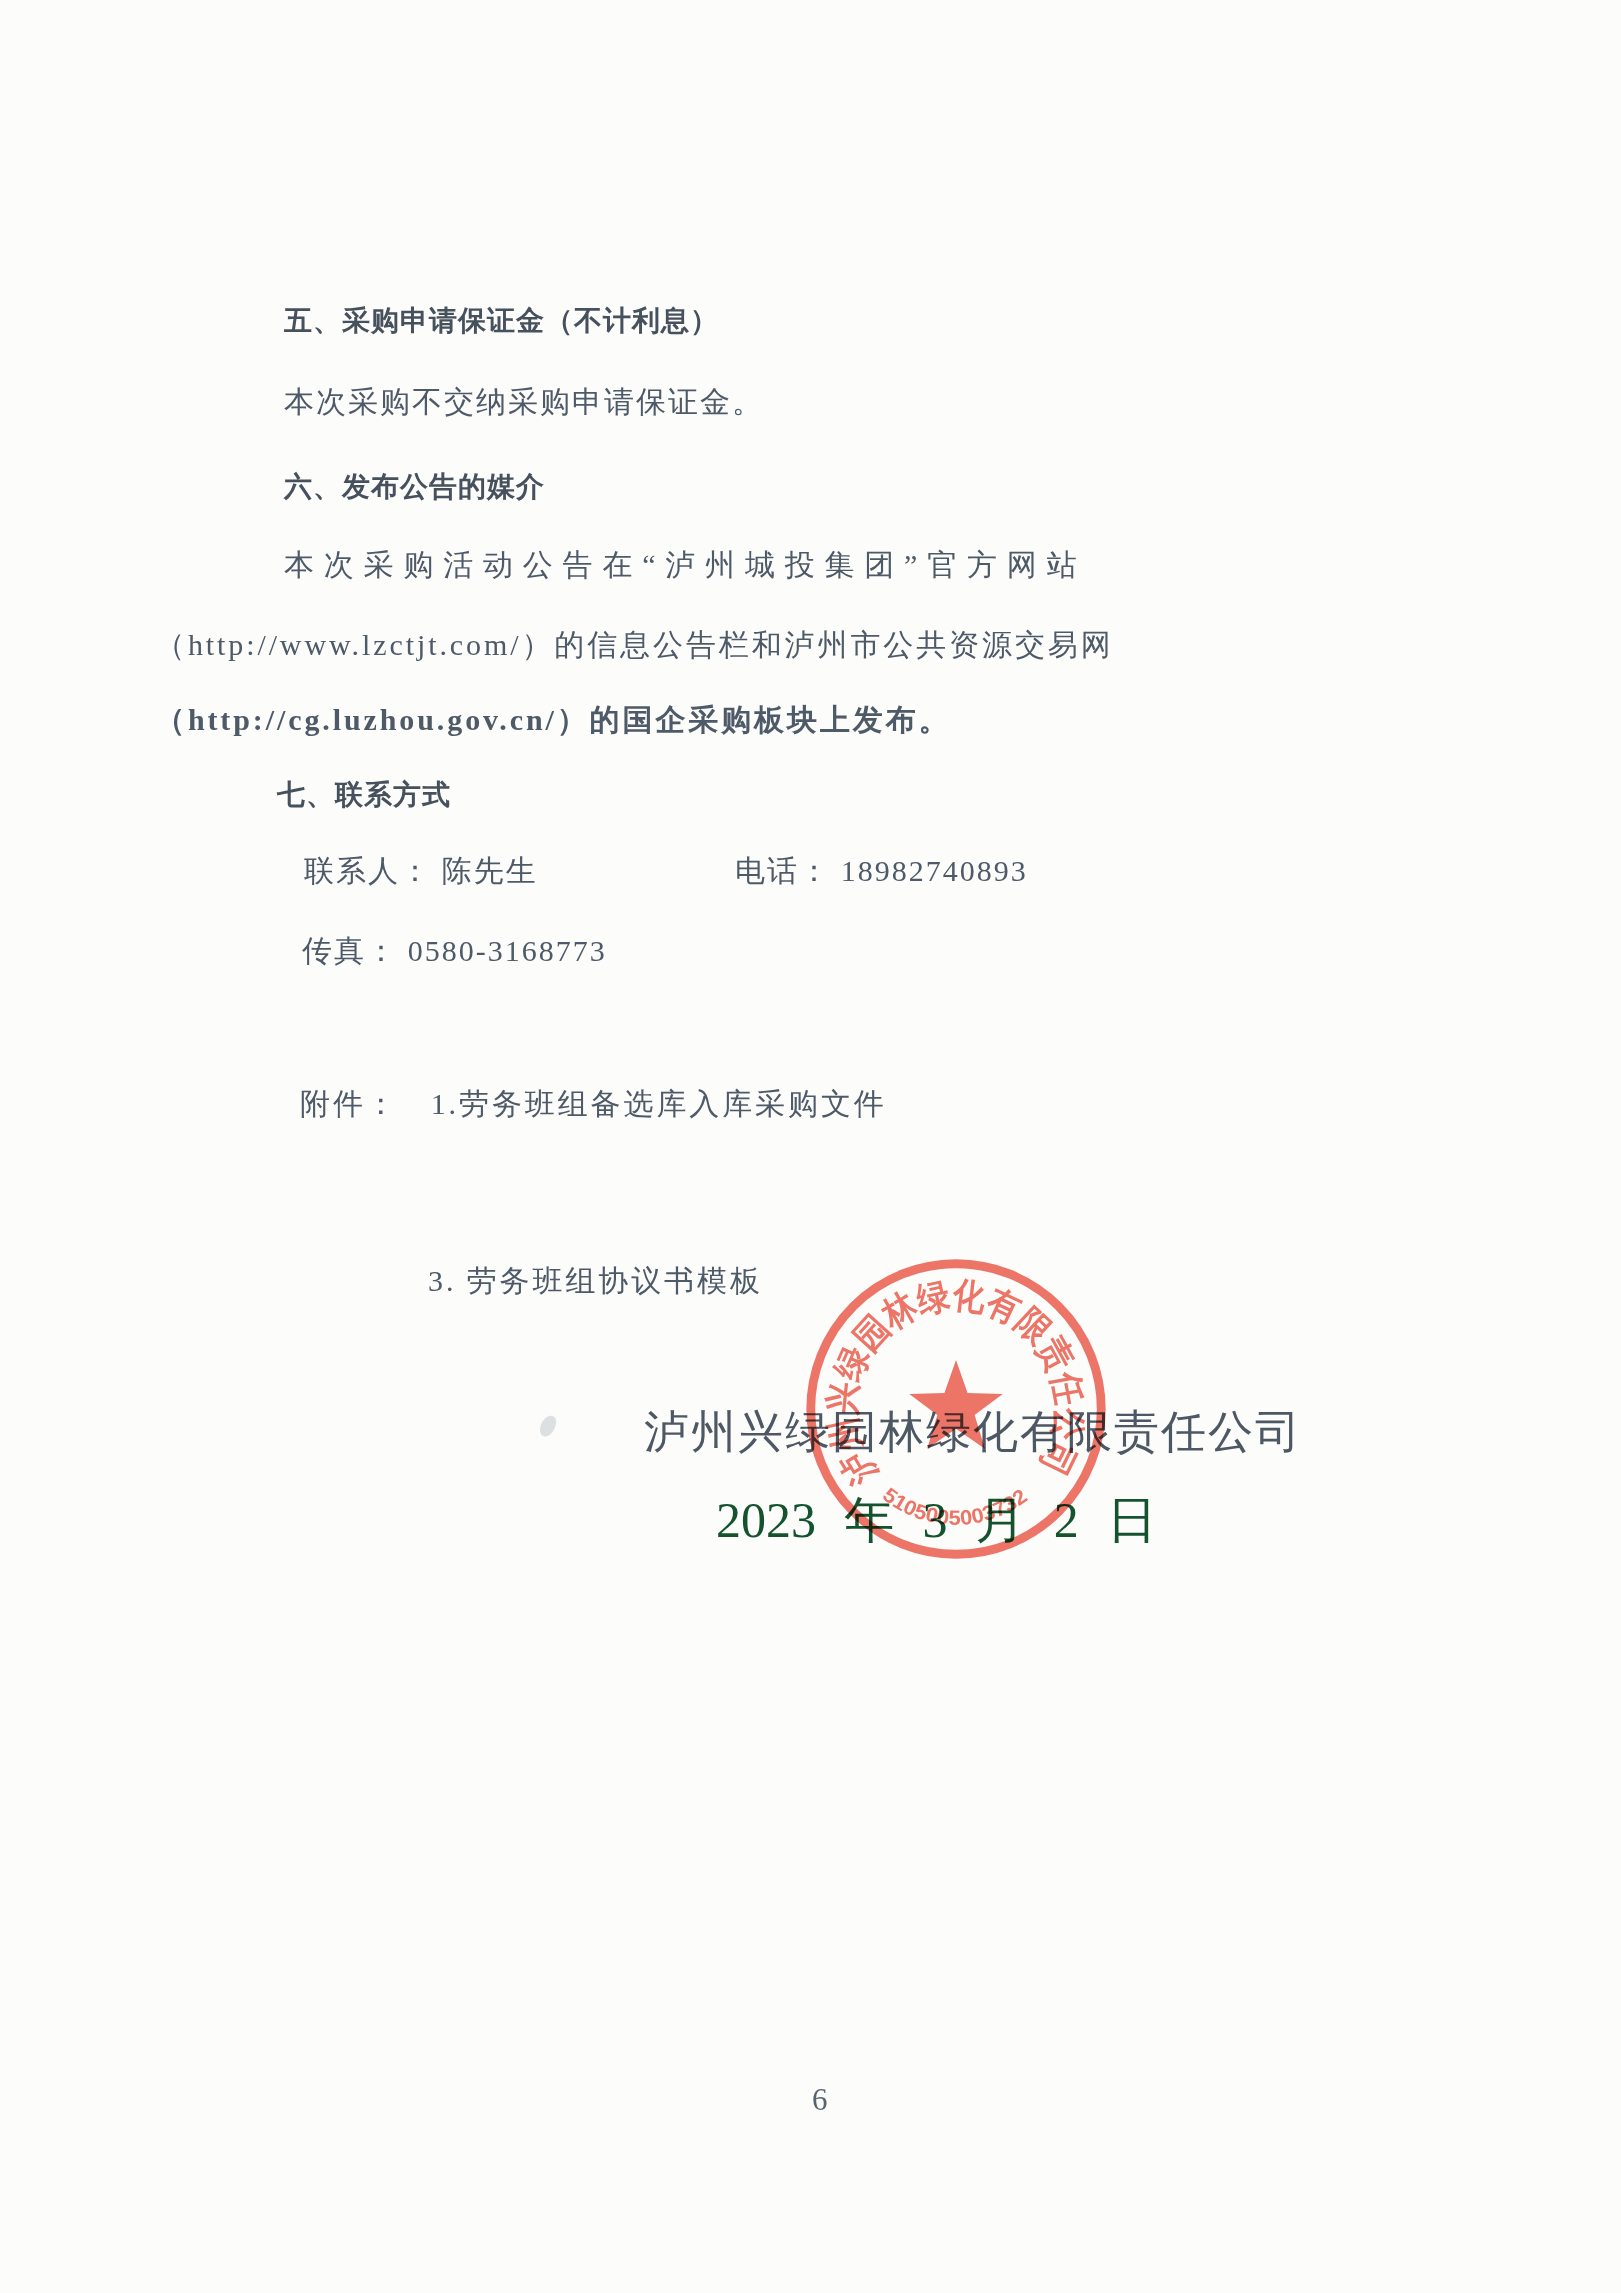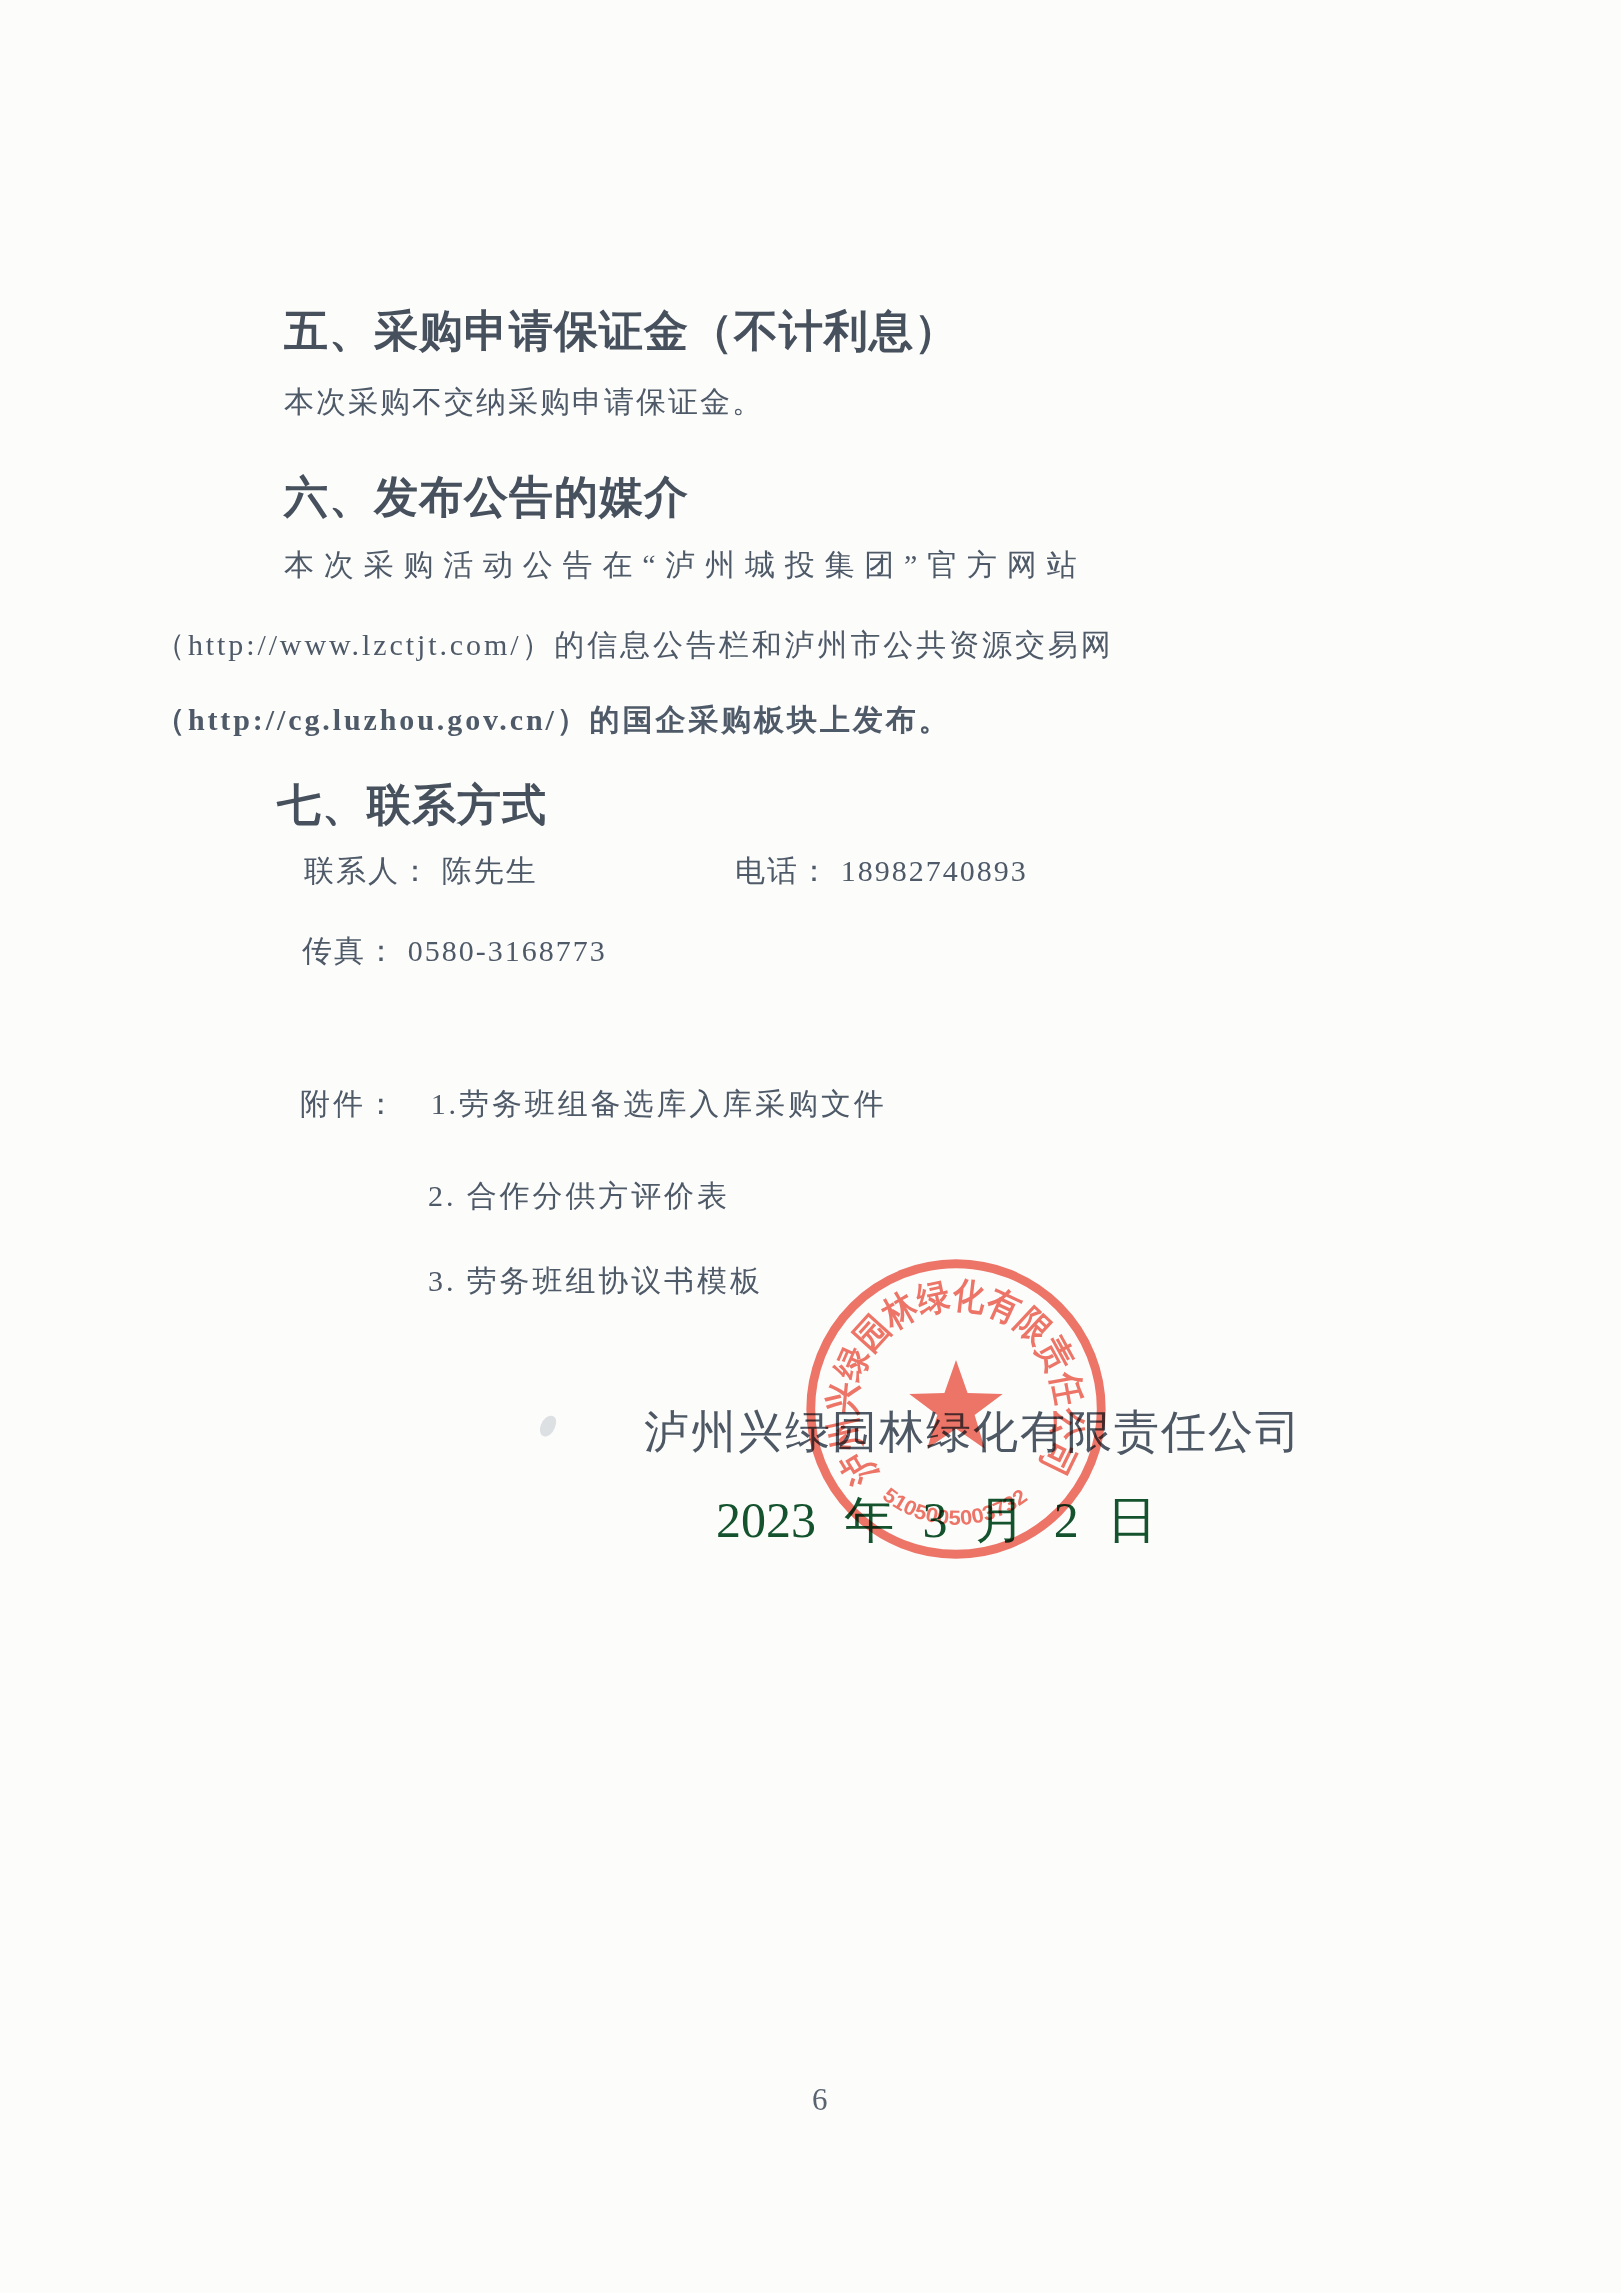--- a/index.html
+++ b/index.html
@@ -10,21 +10,21 @@
     margin: 0 auto;
     background: #fcfcfb;
     overflow: hidden;
     font-family: "Liberation Serif", "DejaVu Serif", serif;
     color: #4e5965;
   }
   .line { position: absolute; white-space: nowrap; }
   .heading {
     font-family: "Liberation Sans", "DejaVu Sans", sans-serif;
     font-weight: 700;
-    font-size: 44px;
+    font-size: 28px;
     color: #47515d;
     letter-spacing: 1px;
   }
   .body-text { font-size: 30px; color: #4f5a68; }
   .ls2  { letter-spacing: 2px; }
   .ls3  { letter-spacing: 2.9px; }
   .ls10 { letter-spacing: 9.8px; }
   .contact-label { margin-right: 9.8px; }
   .att-label { margin-right: 32px; }
   .company-line { font-size: 45px; letter-spacing: 2px; color: #4d5864; }
@@ -76,21 +76,20 @@
   <div class="line body-text ls2" style="left:735px; top:851px;">
     <span class="contact-label">电话：</span><span>18982740893</span>
   </div>
   <div class="line body-text ls2" style="left:302px; top:931px;">
     <span class="contact-label">传真：</span><span>0580-3168773</span>
   </div>
 
   <div class="line body-text ls3" style="left:300px; top:1084px;">
     <span class="att-label">附件：</span><span>1.劳务班组备选库入库采购文件</span>
   </div>
-  <div class="line body-text ls3" style="left:428px; top:1176px;">2. 合作分供方评价表</div>
   <div class="line body-text ls3" style="left:428px; top:1261px;">3. 劳务班组协议书模板</div>
 
   <div class="line company-line" style="left:644px; top:1402px;">泸州兴绿园林绿化有限责任公司</div>
   <div class="line date-line" style="left:716px; top:1487px;">2023 年 3 月 2 日</div>
 
   <svg class="seal" viewBox="0 0 320 320">
     <defs>
       <path id="arcTop" d="M 81.1 226.2 A 103 103 0 1 1 238.9 226.2" fill="none"></path>
       <path id="arcBottom" d="M 84.1 250.4 A 118 118 0 0 0 235.9 250.4" fill="none"></path>
     </defs>

